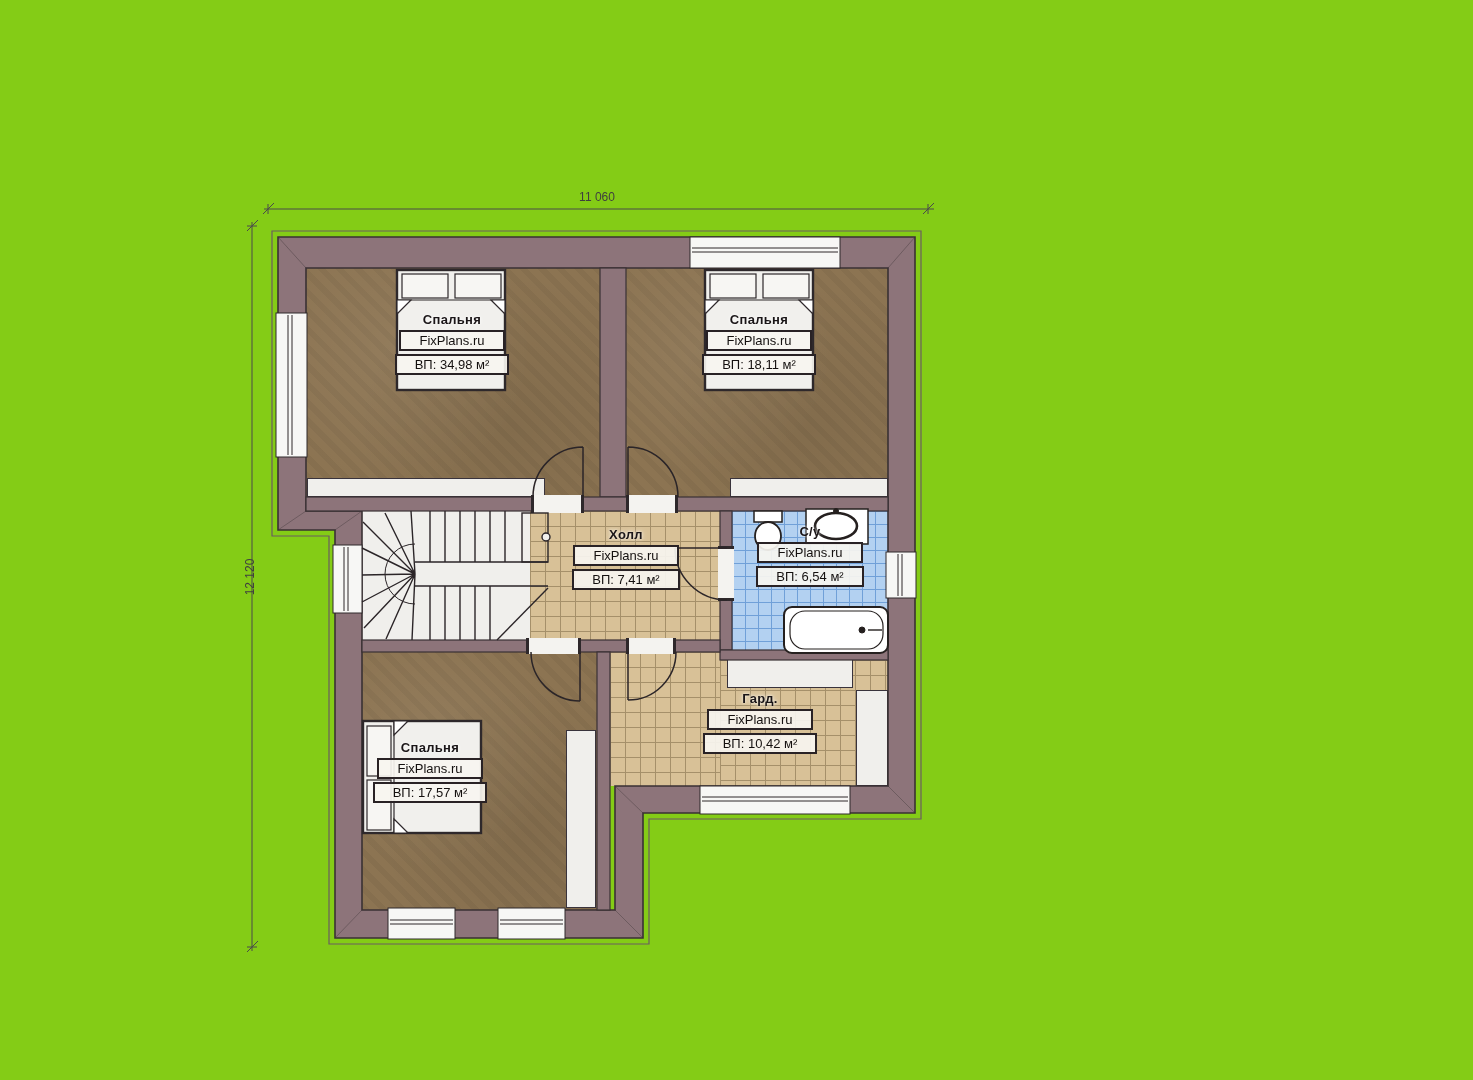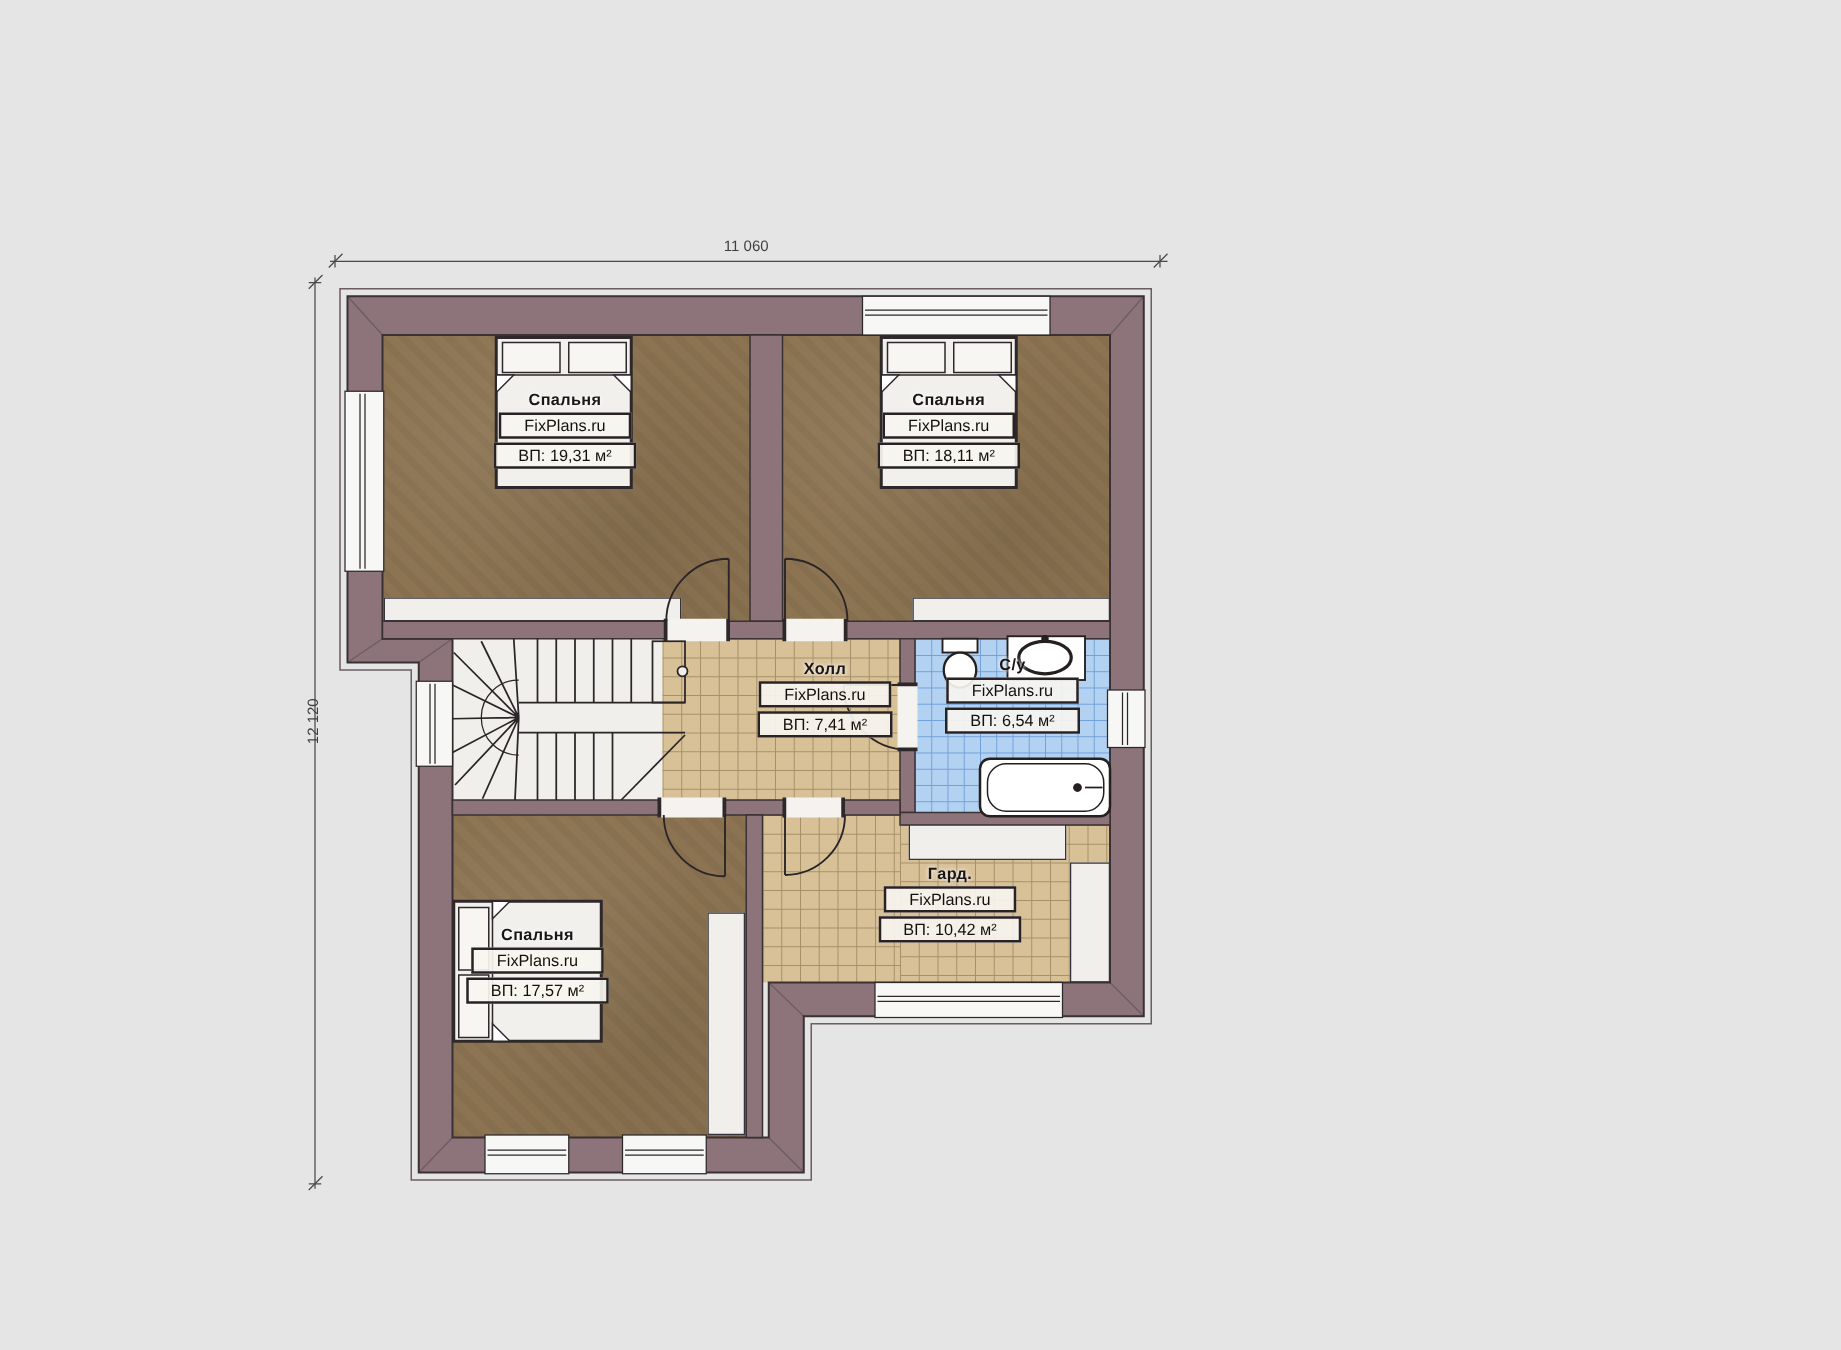--- a/index.html
+++ b/index.html
@@ -1,17 +1,17 @@
 <!DOCTYPE html>
 <html><head>
 <meta charset="utf-8">
 <style>
   html,body{margin:0;padding:0;background:#ffffff;}
   .canvas{
-    position:relative;width:1473px;height:1080px;background:#e5e5e5;overflow:hidden;
+    position:relative;width:1473px;height:1080px;background:#84cc16;overflow:hidden;
     font-family:"Liberation Sans", sans-serif;
   }
   .abs{position:absolute;}
   
   .floor-wood{
     background-color:#8c7452;
     background-image:
       radial-gradient(circle at 30% 35%, rgba(255,255,255,0.06), transparent 55%),
       radial-gradient(circle at 70% 70%, rgba(0,0,0,0.07), transparent 60%),
       repeating-linear-gradient(45deg, rgba(0,0,0,0.045) 0 6px, transparent 6px 13px);
@@ -219,30 +219,30 @@
       <path d="M247,231 L258,220 M247,952 L258,941"></path>
     </g>
   </svg>
 
   <div class="dim-text" style="left:537px;top:190px;width:120px;">11 060</div>
   <div class="dim-text" style="left:208px;top:570px;width:84px;transform:rotate(-90deg);transform-origin:center;">12 120</div>
 
   <div class="room-label" style="left:382px;top:312px;">
     <div class="room-name">Спальня</div>
     <div class="room-box">FixPlans.ru</div>
-    <div class="room-box">ВП: 19,31 м²</div>
+    <div class="room-box">ВП: 34,98 м²</div>
   </div>
 
   <div class="room-label" style="left:689px;top:312px;">
     <div class="room-name">Спальня</div>
     <div class="room-box">FixPlans.ru</div>
     <div class="room-box">ВП: 18,11 м²</div>
   </div>
 
-  <div class="room-label" style="left:590px;top:527px;">
+  <div class="room-label" style="left:556px;top:527px;">
     <div class="room-name">Холл</div>
     <div class="room-box">FixPlans.ru</div>
     <div class="room-box">ВП: 7,41 м²</div>
   </div>
 
   <div class="room-label" style="left:740px;top:524px;">
     <div class="room-name">С/у</div>
     <div class="room-box">FixPlans.ru</div>
     <div class="room-box">ВП: 6,54 м²</div>
   </div>

